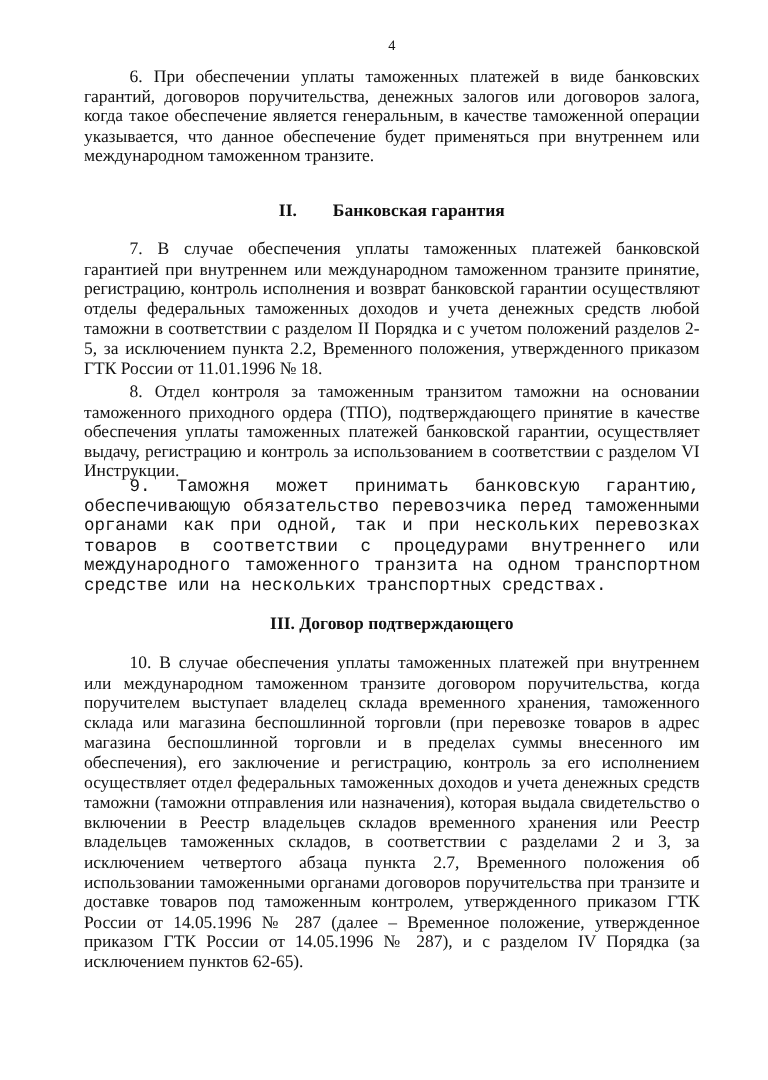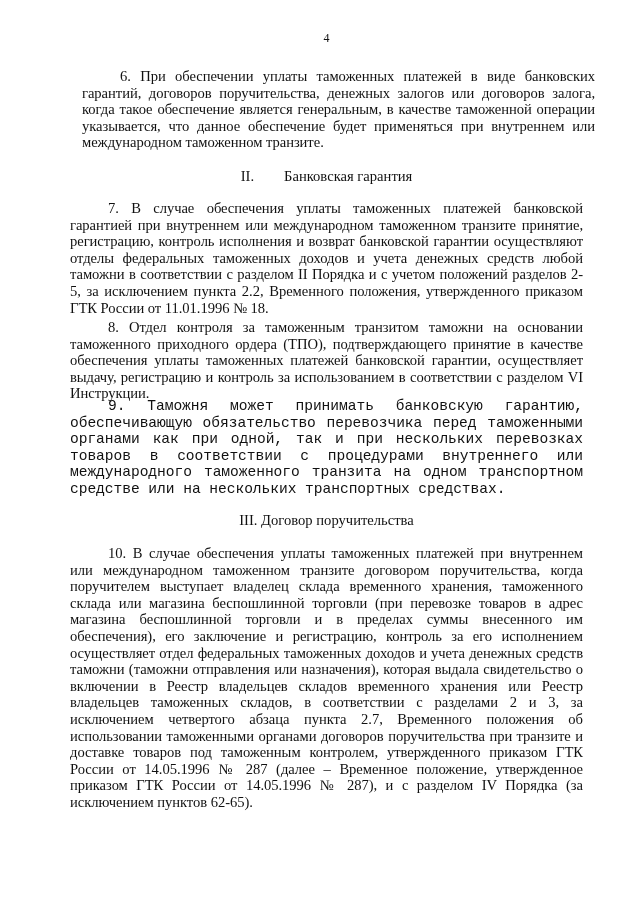--- a/index.html
+++ b/index.html
@@ -38,43 +38,43 @@
       line-height: 16.6px;
       text-align: justify;
       text-indent: 38px;
       letter-spacing: -0.05px;
     }
     .heading {
       position: absolute;
       left: 0;
       width: 513px;
       text-align: center;
-      font-weight: normal;
+      font-weight: bold;
       font-size: 14.6px;
       line-height: 16.6px;
     }
     .heading .num {
       display: inline-block;
       margin-right: 30px;
     }
   </style>
 </head>
 <body>
 
 <div class="page">
   <div class="page-number">4</div>
 
-  <p class="para" style="top:56px; margin:12px;">6. При обеспечении уплаты таможенных платежей в виде банковских гарантий, договоров поручительства, денежных залогов или договоров залога, когда такое обеспечение является генеральным, в качестве таможенной операции указывается, что данное обеспечение будет применяться при внутреннем или международном таможенном транзите.</p>
+  <p class="para" style="top:56px; margin:0;">6. При обеспечении уплаты таможенных платежей в виде банковских гарантий, договоров поручительства, денежных залогов или договоров залога, когда такое обеспечение является генеральным, в качестве таможенной операции указывается, что данное обеспечение будет применяться при внутреннем или международном таможенном транзите.</p>
 
   <div class="heading" style="top:168px;">
     <span class="num">II.</span><span>Банковская гарантия</span>
   </div>
 
   <p class="para" style="top:200px; margin:0;">7. В случае обеспечения уплаты таможенных платежей банковской гарантией при внутреннем или международном таможенном транзите принятие, регистрацию, контроль исполнения и возврат банковской гарантии осуществляют отделы федеральных таможенных доходов и учета денежных средств любой таможни  в соответствии с разделом II Порядка и с учетом положений разделов 2-5, за исключением пункта 2.2, Временного положения, утвержденного приказом ГТК России от 11.01.1996 № 18.</p>
 
   <p class="para" style="top:319px; margin:0;">8. Отдел контроля за таможенным транзитом таможни на основании таможенного приходного ордера (ТПО), подтверждающего принятие в качестве обеспечения уплаты таможенных платежей банковской гарантии, осуществляет выдачу, регистрацию и контроль за использованием в соответствии с разделом VI Инструкции.</p>
 
   <p class="para" style="top:398px; margin:0;font-family:Liberation Mono, monospace;">9. Таможня может принимать банковскую гарантию, обеспечивающую обязательство перевозчика перед таможенными органами как при одной, так и при нескольких перевозках товаров в соответствии с процедурами внутреннего или международного таможенного транзита на одном транспортном средстве или на нескольких транспортных средствах.</p>
 
-  <div class="heading" style="top:512px;">III. Договор поручительства</div>
+  <div class="heading" style="top:512px;">III. Договор подтверждающего</div>
 
   <p class="para" style="top:545px; margin:0;">10. В случае обеспечения уплаты таможенных платежей при внутреннем или международном таможенном транзите договором поручительства, когда поручителем выступает владелец склада временного хранения, таможенного склада или магазина беспошлинной торговли (при перевозке товаров в адрес магазина беспошлинной торговли и в пределах суммы внесенного им обеспечения), его заключение и регистрацию, контроль за его исполнением осуществляет отдел федеральных таможенных доходов и учета денежных средств таможни (таможни отправления или назначения), которая выдала свидетельство о включении в Реестр владельцев складов временного хранения или Реестр владельцев таможенных складов, в соответствии с разделами 2 и 3, за исключением четвертого абзаца пункта 2.7, Временного положения об использовании таможенными органами договоров поручительства при транзите и доставке товаров под таможенным контролем, утвержденного приказом ГТК России от 14.05.1996 № 287 (далее – Временное положение, утвержденное приказом ГТК России от 14.05.1996 № 287), и с разделом IV Порядка (за исключением пунктов 62-65).</p>
 </div>
 
 </body></html>

